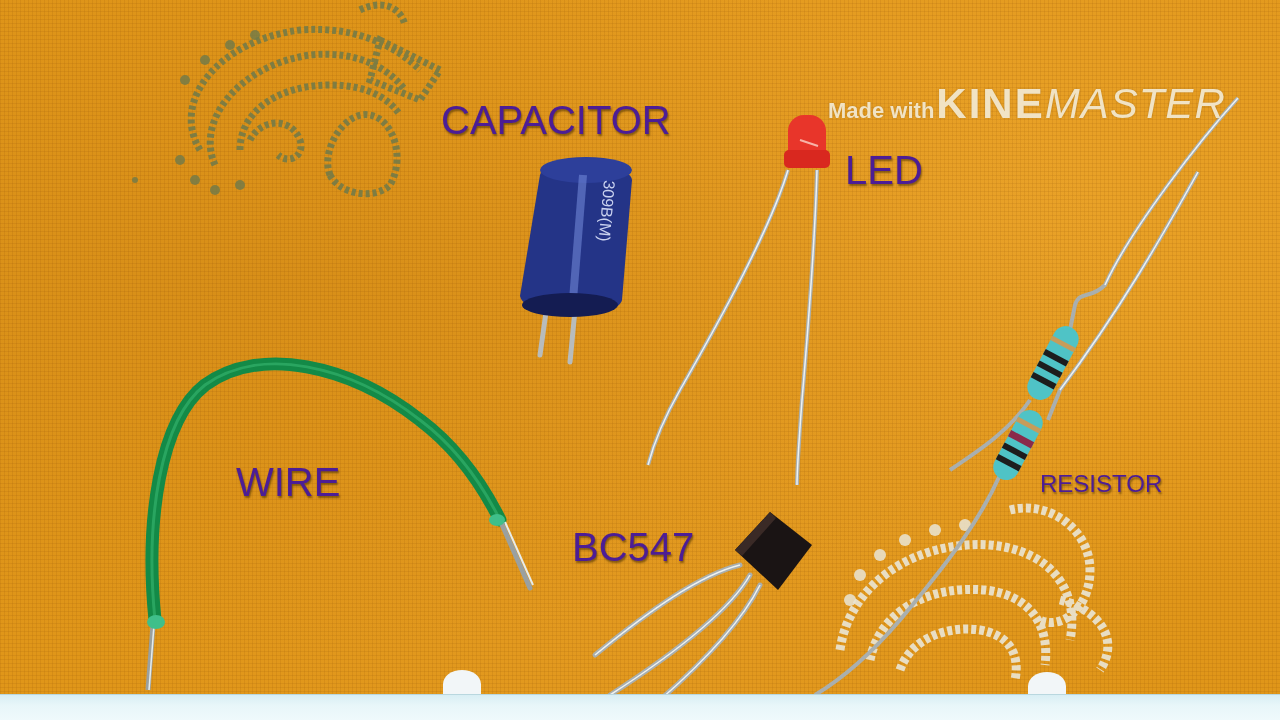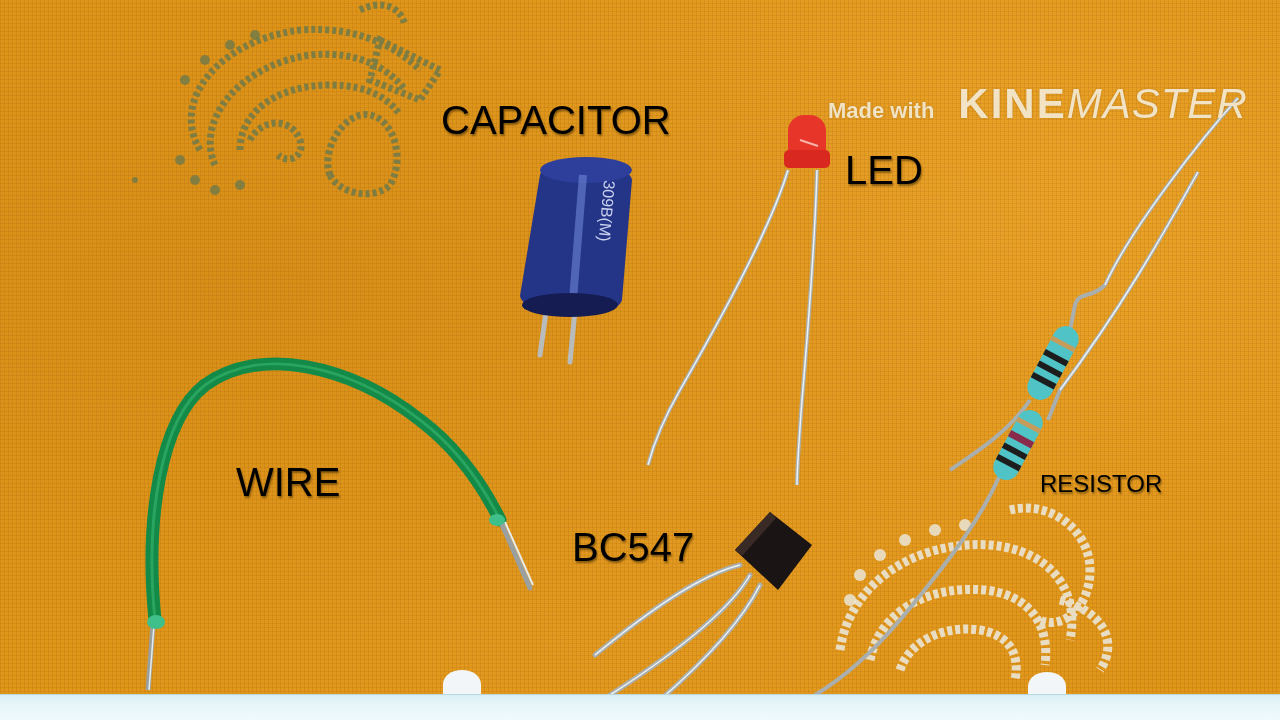--- a/index.html
+++ b/index.html
@@ -14,31 +14,31 @@
       background:
         repeating-linear-gradient(0deg, rgba(120,60,0,0.10) 0 1px, transparent 1px 4px),
         repeating-linear-gradient(90deg, rgba(120,60,0,0.10) 0 1px, transparent 1px 4px),
         radial-gradient(ellipse at 20% 40%, #d88f18 0%, transparent 60%),
         radial-gradient(ellipse at 75% 30%, #eba42a 0%, transparent 55%),
         radial-gradient(ellipse at 50% 80%, #e39a20 0%, transparent 60%),
         #e09619;
     }
     svg.art { position: absolute; inset: 0; }
     .label {
-      position: absolute; color: #000000; font-size: 40px; line-height: 1;
+      position: absolute; color: #4c1d95; font-size: 40px; line-height: 1;
       letter-spacing: 0px;
       text-shadow: 1px 2px 2px rgba(60,40,0,0.55);
       white-space: nowrap;
     }
     .watermark {
       position: absolute; top: 36px; left: 828px; color: #f1e3c4;
       white-space: nowrap; display: flex; align-items: baseline;
       text-shadow: 0 0 2px rgba(120,80,20,0.4);
     }
-    .wm-prefix { font-size: 22px; font-weight: bold; margin-right: 24px; }
+    .wm-prefix { font-size: 22px; font-weight: bold; margin-right: 2px; }
     .wm-kine { font-size: 42px; font-weight: bold; letter-spacing: 2px; margin-top: 44px; }
     .wm-master { font-size: 42px; font-weight: normal; letter-spacing: 1px; font-style: italic; }
     .bottom-bar {
       position: absolute; left: 0; right: 0; top: 694px; height: 26px;
       background: linear-gradient(180deg, #d8eef4 0%, #e8f6f9 40%, #f0fafc 100%);
       border-top: 1px solid #b9d7df;
     }
     .knob {
       position: absolute; width: 38px; height: 28px; background: #f2f6f8;
       border-radius: 50% 50% 4px 4px;

